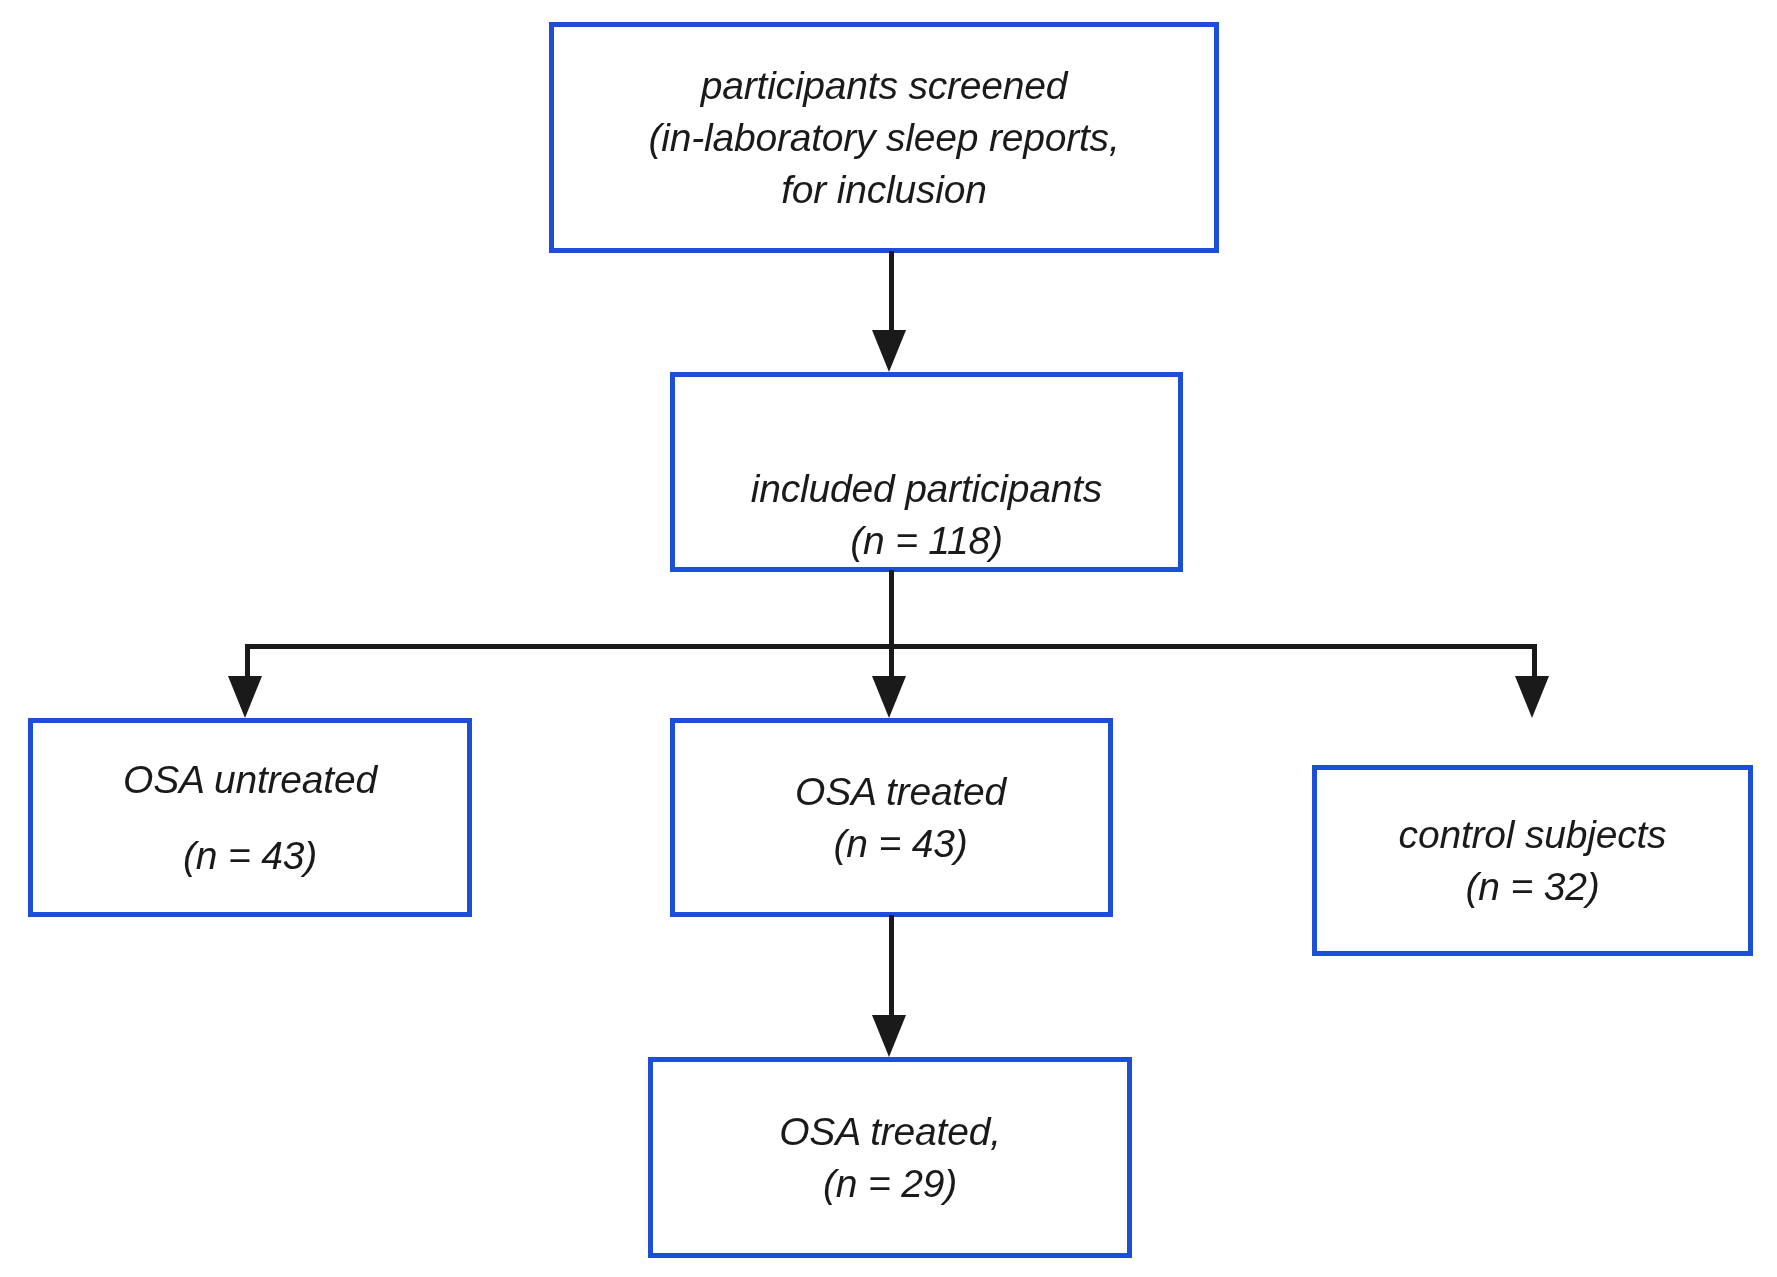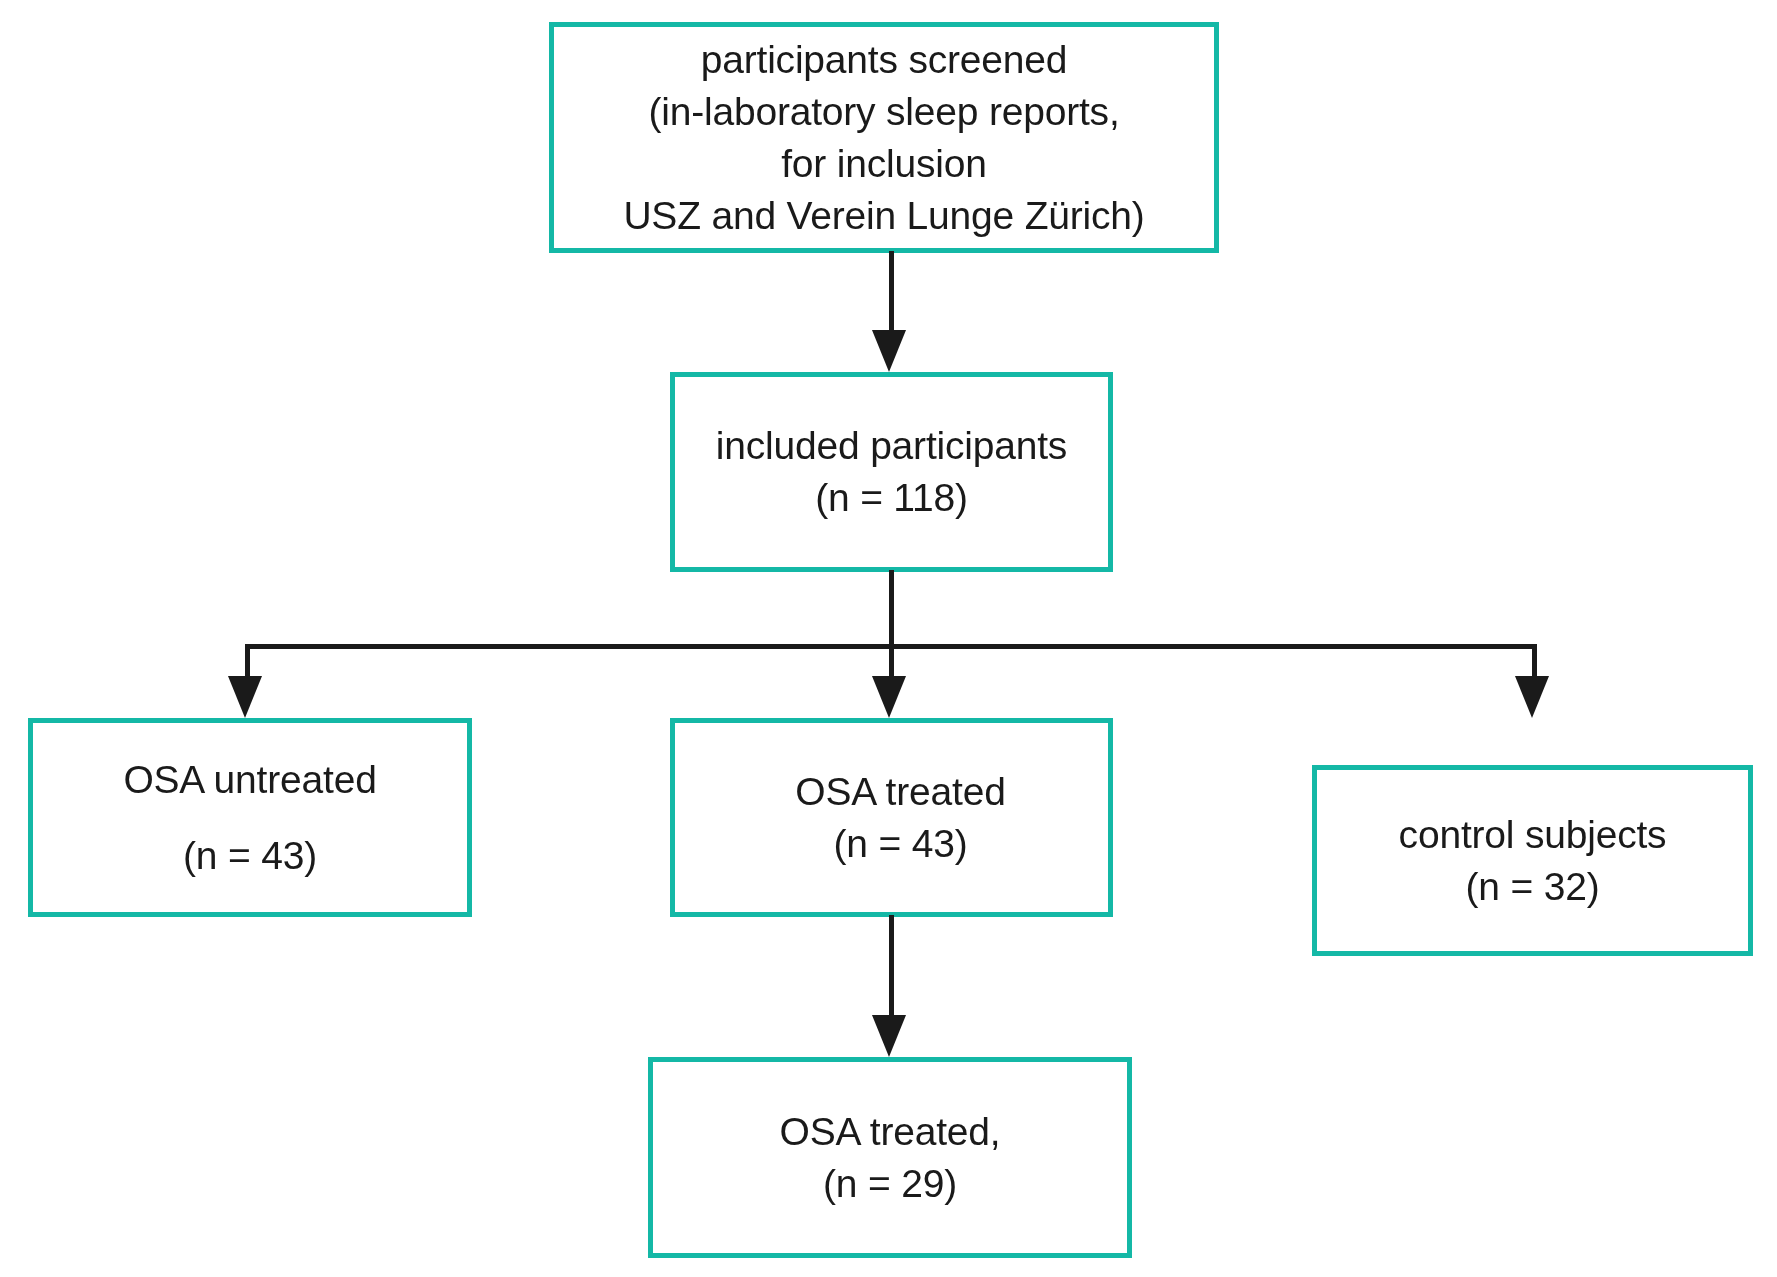--- a/index.html
+++ b/index.html
@@ -13,40 +13,41 @@
   #canvas {
     position: relative;
     width: 1777px;
     height: 1277px;
     background: #ffffff;
     overflow: hidden;
   }
   .node {
     position: absolute;
     box-sizing: border-box;
-    border: 5px solid #14b8a6;
+    border: 5px solid #1d4ed8;
     background: #ffffff;
     display: flex;
     flex-direction: column;
     align-items: center;
     justify-content: center;
     color: #1a1a1a;
     font-size: 39px;
     line-height: 52px;
     text-align: center;
     white-space: pre;
     letter-spacing: -0.2px;
+    font-style: italic;
   }
   .node .line {
     display: block;
   }
 
   
   #box-screened   { left: 549px;  top: 22px;   width: 670px; height: 231px; }
-  #box-included   { left: 670px;  top: 372px;  width: 443px; height: 200px; }
+  #box-included   { left: 670px;  top: 372px;  width: 513px; height: 200px; justify-content: flex-end; }
   #box-untreated  { left: 28px;   top: 718px;  width: 444px; height: 199px; gap: 24px; }
   #box-treated    { left: 670px;  top: 718px;  width: 443px; height: 199px; padding-left: 18px; }
   #box-control    { left: 1312px; top: 718px;  width: 441px; height: 191px; margin-top: 47px; }
   #box-cpap       { left: 648px;  top: 1057px; width: 484px; height: 201px; text-align: right; }
 
   
   .vline {
     position: absolute;
     width: 5px;
     background: #1a1a1a;
@@ -87,21 +88,20 @@
 </style>
 </head>
 <body>
 
 <div id="canvas">
 
   <div class="node" id="box-screened">
     <span class="line">participants screened</span>
     <span class="line">(in-laboratory sleep reports,</span>
     <span class="line">for inclusion</span>
-    <span class="line">USZ and Verein Lunge Zürich)</span>
   </div>
 
   <div class="vline" id="conn1-stem"></div>
   <div class="arrowhead" id="conn1-head"></div>
 
   <div class="node" id="box-included">
     <span class="line">included participants</span>
     <span class="line">(n = 118)</span>
   </div>
 

